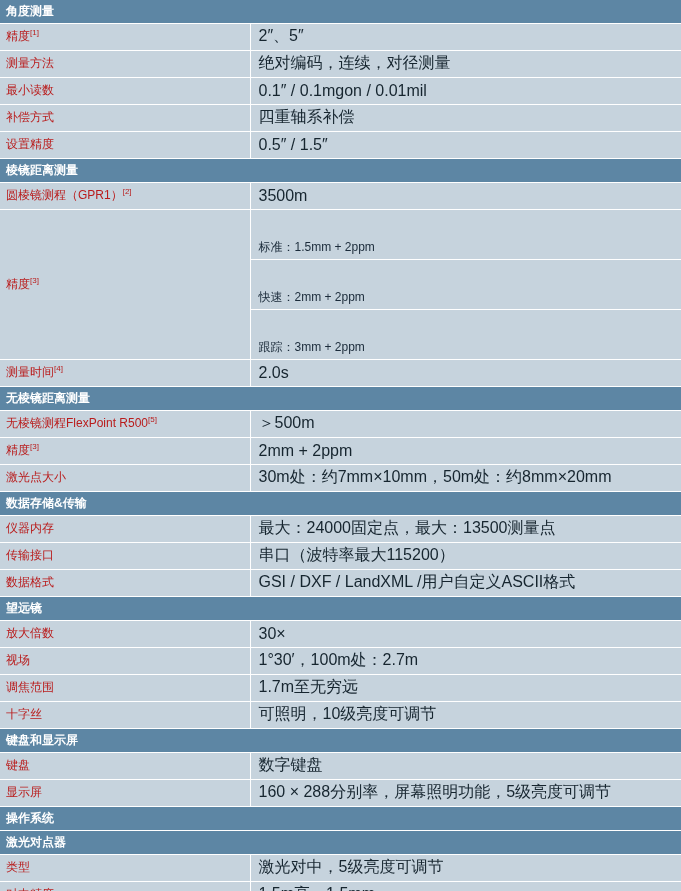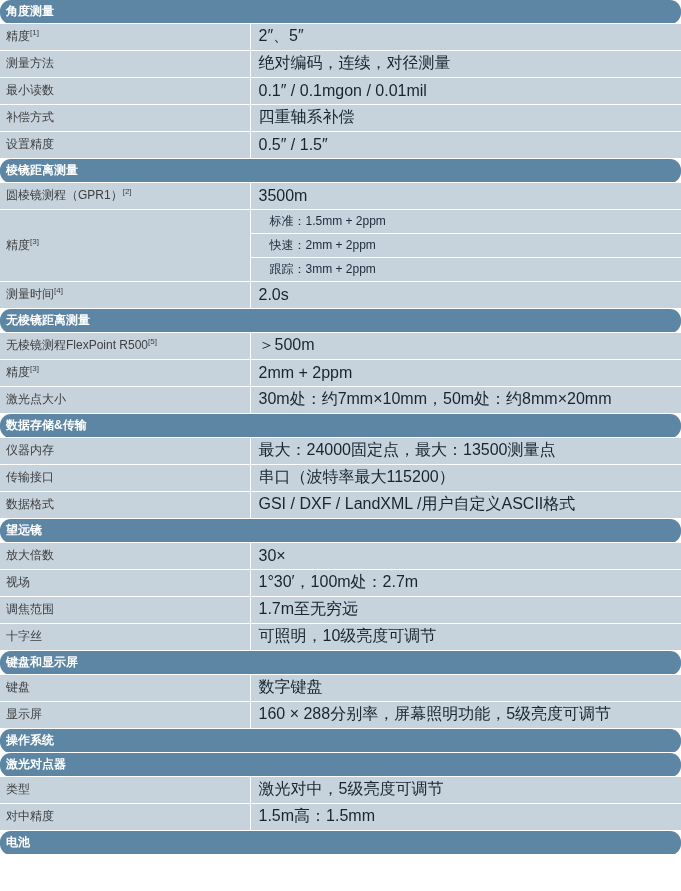--- a/index.html
+++ b/index.html
@@ -25,51 +25,51 @@
   }
   
   tr.section-row td {
     background: #5d86a4;
     color: #ffffff;
     font-weight: bold;
     font-size: 12px;
     height: 18px;
     padding: 2px 10px 3px 6px;
     border-bottom: 1px solid #ffffff;
-    border-radius: 11px;
   }
   
   td.label-cell {
     background: #c6d3dd;
     width: 250px;
     height: 21px;
     padding: 2px 6px 3px 6px;
     border-bottom: 1px solid #ffffff;
     border-right: 1px solid #ffffff;
     font-size: 12px;
-    color: #404040;
+    color: #b91c1c;
   }
   
   td.value-cell {
     background: #c6d3dd;
     height: 21px;
     padding: 2px 6px 3px 8px;
     border-bottom: 1px solid #ffffff;
     font-size: 16px;
     color: #16252f;
   }
   .sup {
     font-size: 8px;
     vertical-align: super;
     line-height: 0;
   }
   .sub-row {
     border-bottom: 1px solid #ffffff;
-    padding: 3px 6px 3px 19px;
-    background: #c6d3dd;
+    padding: 3px 6px 3px 8px;
+    background: #c6d3dd;
+    margin-top: 26px;
   }
   .sub-row:last-child {
     border-bottom: none;
   }
   td.value-stack {
     padding: 0;
     background: #c6d3dd;
     border-bottom: 1px solid #ffffff;
   }
   td.value-stack .sub-row {

